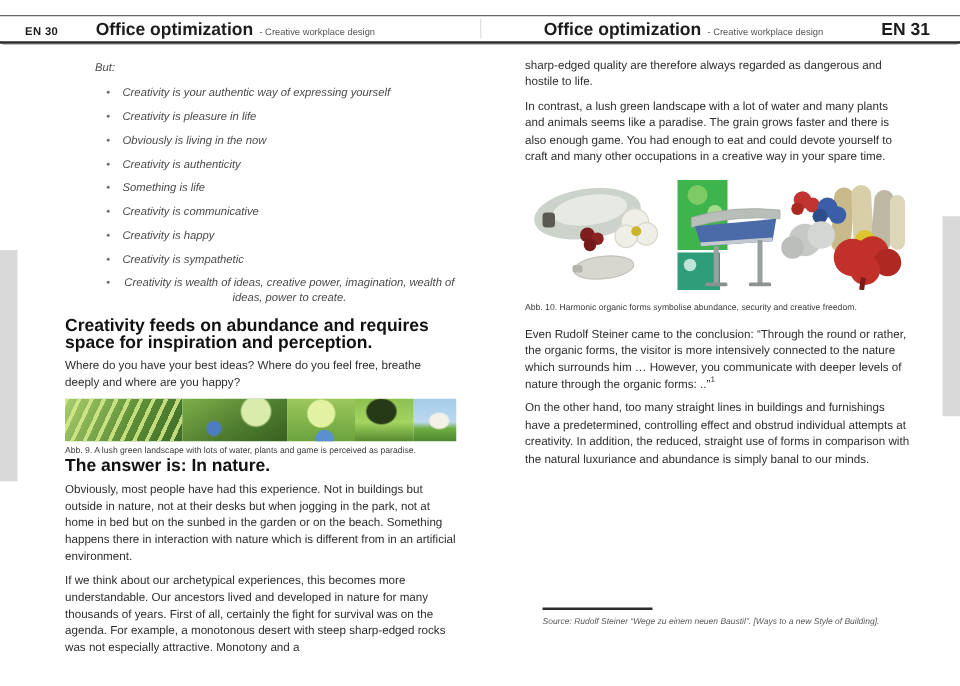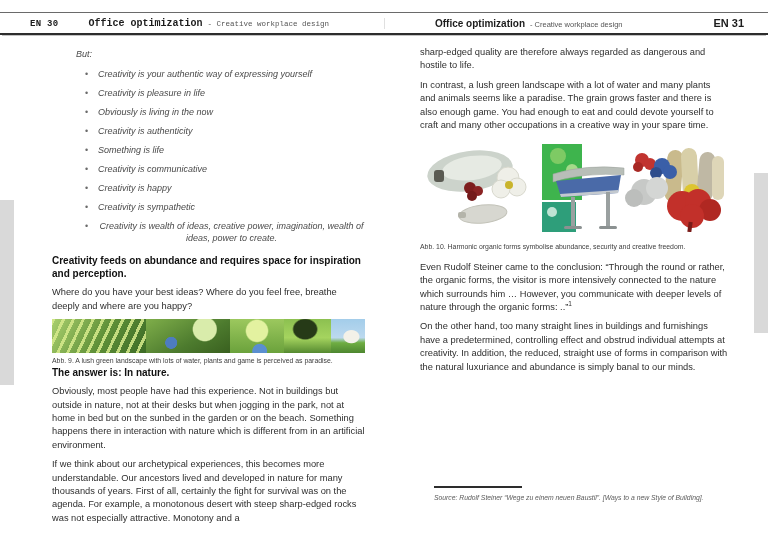--- a/index.html
+++ b/index.html
@@ -8,41 +8,41 @@
     font-family:"Liberation Sans", sans-serif;color:#2e2e2e;
   }
   
   .header-band{
     position:absolute;left:0;top:12px;right:0;height:20px;
     border-top:1px solid #6a6a6a;border-bottom:2px solid #2d2d2d;
     box-shadow:0 3px 0 -2px #c2c2c2;
     display:flex;align-items:center;background:#fff;
   }
   .header-half{display:flex;align-items:baseline;width:384px;box-sizing:border-box;}
-  .header-half.left{padding-left:30px;font-family:Liberation Mono, monospace;}
+  .header-half.left{padding-left:20px;}
   .header-half.right{padding-left:50px;border-left:1px solid #e0e0e0;position:relative;}
   .pageno{font-weight:bold;font-size:9px;color:#1c1c1c;letter-spacing:0.3px;}
-  .doc-title{font-weight:bold;font-size:10px;color:#1c1c1c;margin-left:30px;}
+  .doc-title{font-weight:bold;font-size:14px;color:#1c1c1c;margin-left:30px;}
   .header-half.right .doc-title{margin-left:0;}
   .doc-subtitle{font-size:7.5px;color:#555;margin-left:5px;}
-  .pageno-right{position:absolute;right:24px;top:50%;transform:translateY(-50%);font-weight:bold;font-size:11px;color:#1c1c1c;}
+  .pageno-right{position:absolute;right:24px;top:50%;transform:translateY(-50%);font-weight:bold;font-size:14px;color:#1c1c1c;}
   
   .edge-tab{position:absolute;background:#d9d9d9;width:14px;}
   .edge-tab.left{left:0;top:200px;height:185px;}
   .edge-tab.right{right:0;top:173px;height:160px;}
   
   .col{position:absolute;top:46px;font-size:9.3px;line-height:13.4px;}
   .col-left{left:52px;width:313px;}
   .col-right{left:420px;width:308px;}
   .list-intro{font-style:italic;color:#4a4a4a;font-size:9px;margin:2px 0 8px 24px;}
   .bullet-list{margin:0 0 0 33px;}
   .bullet-row{display:flex;align-items:flex-start;margin-bottom:7.5px;}
   .bullet-dot{color:#6a6a6a;font-size:9px;line-height:11.5px;width:13px;flex:0 0 13px;}
   .bullet-text{font-style:italic;color:#4a4a4a;font-size:9px;line-height:11.5px;text-align:center;}
-  h3.doc-heading{font-size:10px;line-height:13px;color:#111;margin:10px 0 6px 0;font-weight:bold;}
+  h3.doc-heading{font-size:14px;line-height:13px;color:#111;margin:10px 0 6px 0;font-weight:bold;}
   p.doc-para{margin:0 0 6px 0;}
   
   .photo-strip{display:flex;height:34px;width:313px;margin:4px 0 3px 0;}
   .photo{height:100%;}
   .ph1{width:30%;background:
       repeating-linear-gradient(115deg, rgba(215,235,140,.85) 0 3px, rgba(120,170,60,0) 3px 9px),
       linear-gradient(120deg,#a9cf6d 0%,#5e8f37 55%,#3c6b26 100%);}
   .ph2{width:27%;background:
       radial-gradient(circle at 30% 70%, #4d7cc0 0 9%, rgba(0,0,0,0) 10%),
       radial-gradient(circle at 70% 30%, #d9ecab 0 18%, rgba(0,0,0,0) 20%),

